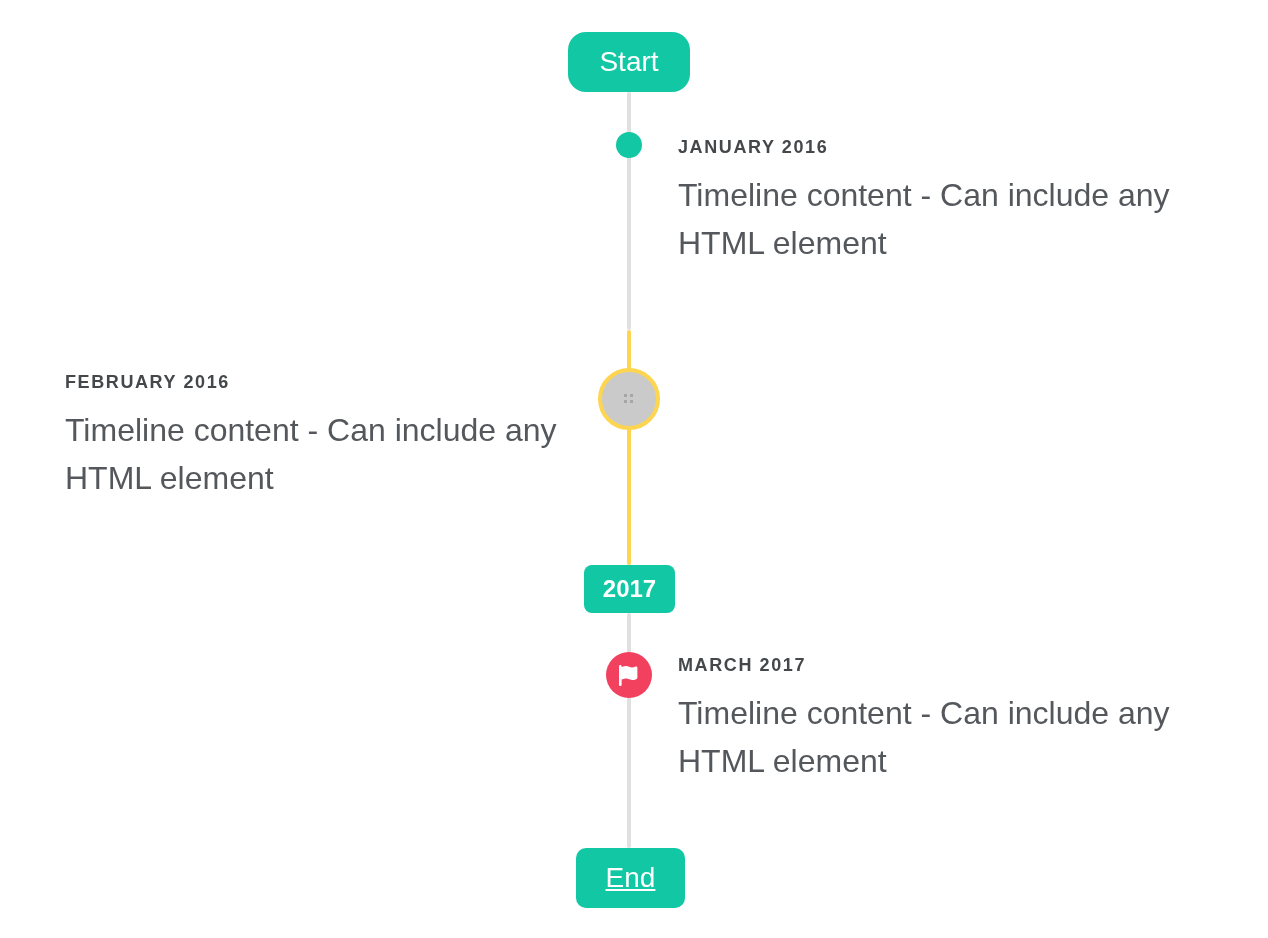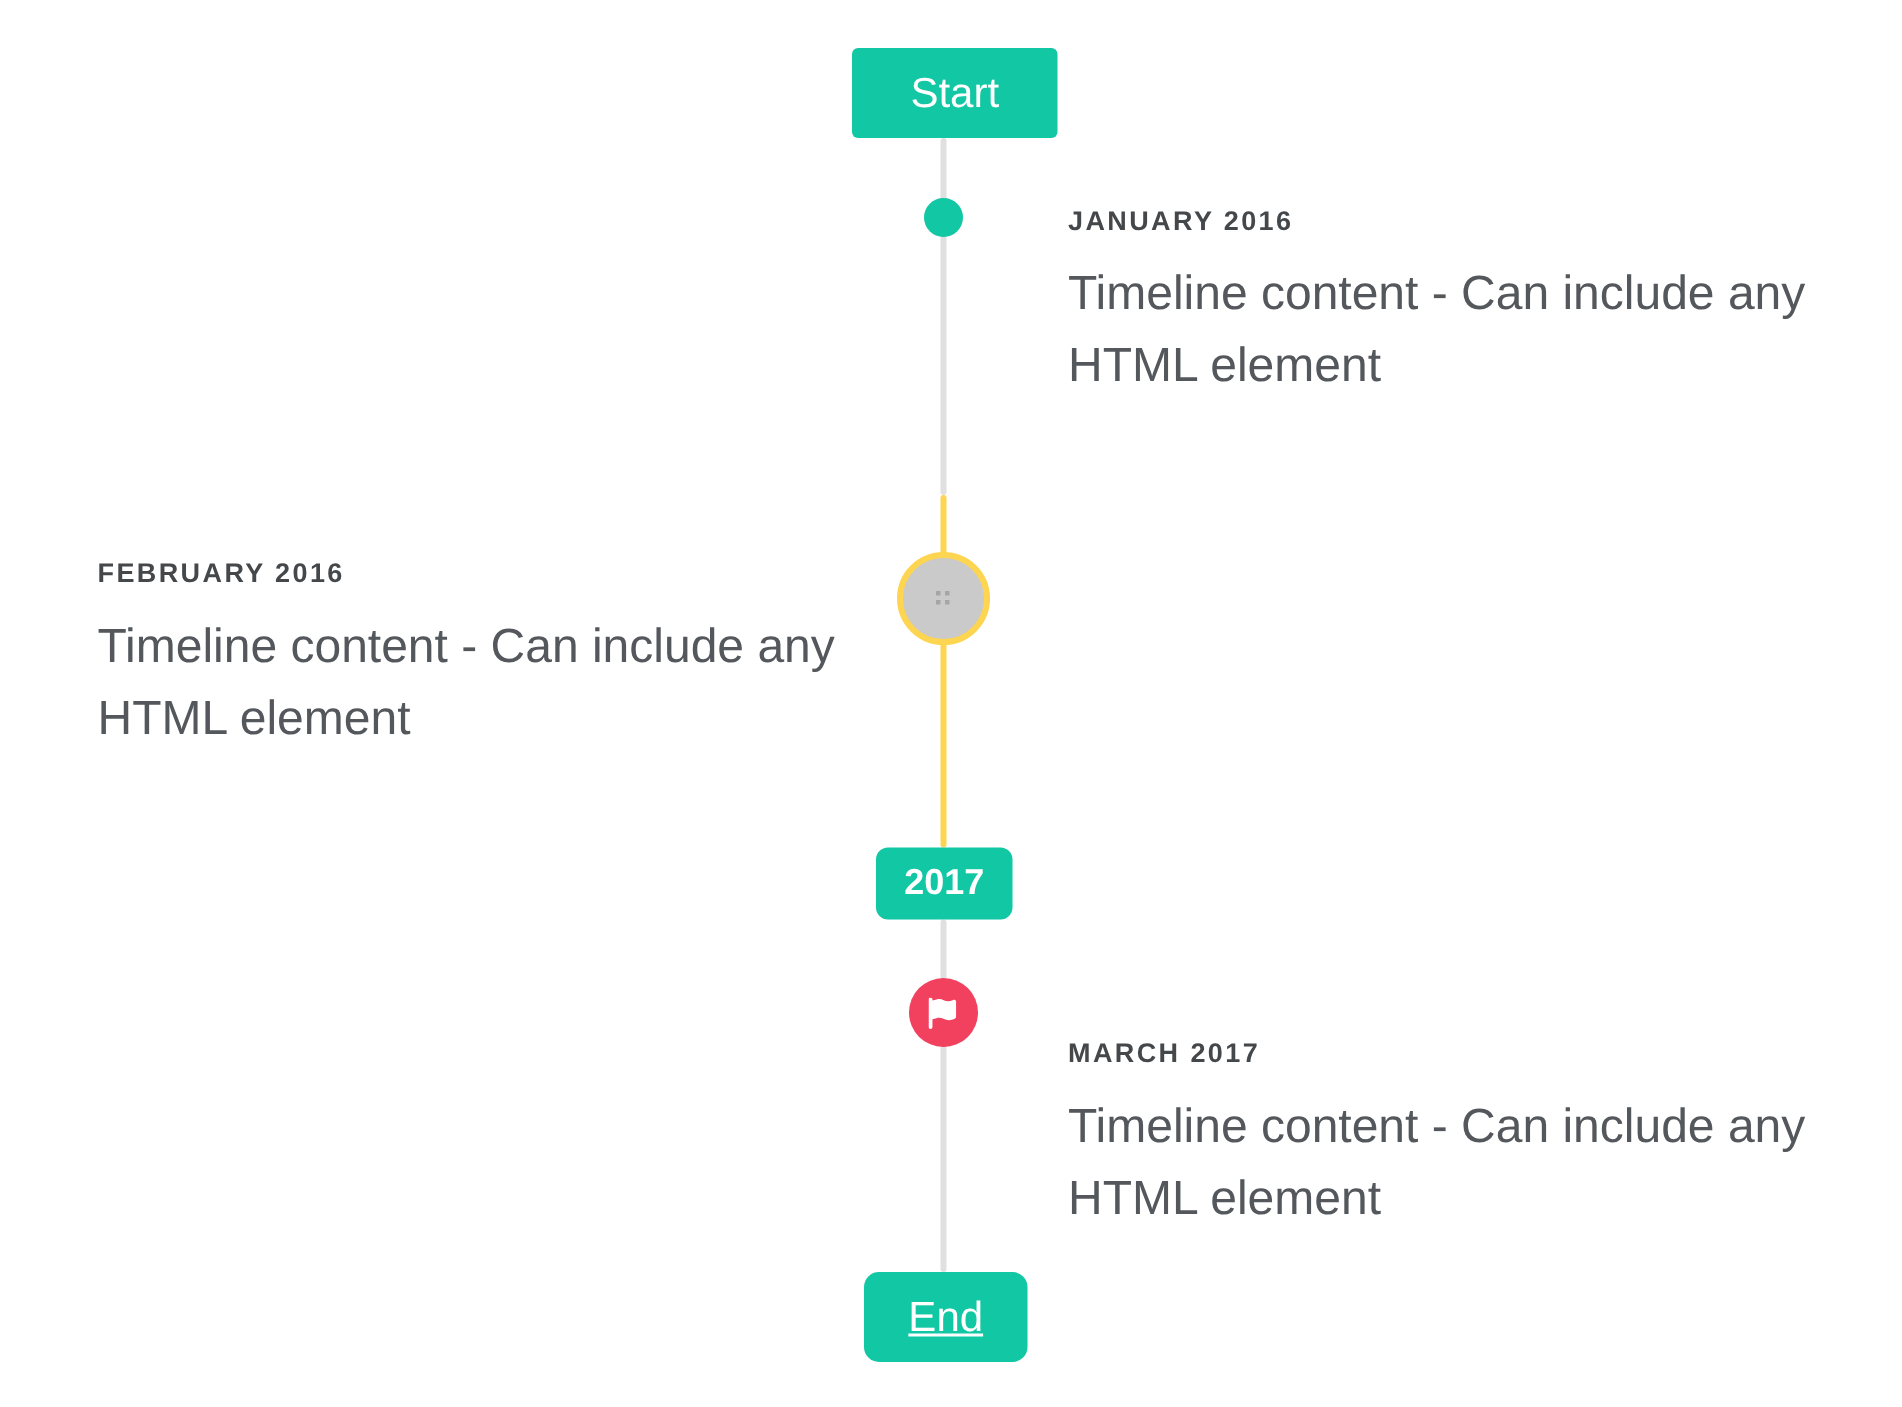--- a/index.html
+++ b/index.html
@@ -42,21 +42,21 @@
   
   .badge {
     position: absolute;
     display: flex;
     align-items: center;
     justify-content: center;
     background: var(--teal);
     color: var(--badge-text);
     z-index: 3;
   }
-  .badge-start { left: 568px; top: 32px;  width: 137px; height: 60px; border-radius: 4px; font-size: 28px; }
+  .badge-start { left: 568px; top: 32px;  width: 122px; height: 60px; border-radius: 18px; font-size: 28px; }
   .badge-year  { left: 584px; top: 565px; width: 91px;  height: 48px; border-radius: 8px;  font-size: 24px; font-weight: bold; }
   .badge-end   { left: 576px; top: 848px; width: 109px; height: 60px; border-radius: 10px; font-size: 28px; text-decoration: underline; }
 
   
   .marker { position: absolute; border-radius: 50%; z-index: 2; }
   .marker-dot {
     left: 616px; top: 132px;
     width: 26px; height: 26px;
     background: var(--teal);
   }
@@ -72,25 +72,25 @@
     width: 46px; height: 46px;
     background: var(--red);
     display: flex; align-items: center; justify-content: center;
   }
   .marker-flag svg { width: 21px; height: 21px; fill: #ffffff; }
   .marker-node svg { width: 14px; height: 14px; opacity: 0.75; }
   .marker-node svg rect { fill: #9a9a9a; }
 
   
   .item { position: absolute; width: 500px; z-index: 2; }
-  .item-right { left: 712px; text-align: left; }
+  .item-right { left: 678px; text-align: left; }
   .item-left  { right: 703px; text-align: left; }
   .item-jan { top: 137px; }
   .item-feb { top: 372px; }
-  .item-mar { top: 655px; margin-top: 37px; }
+  .item-mar { top: 655px; }
 
   .item-title {
     font-size: 18px;
     font-weight: 700;
     letter-spacing: 1.6px;
     line-height: 20px;
     color: var(--title-text);
   }
   .item-content {
     margin-top: 14px;

